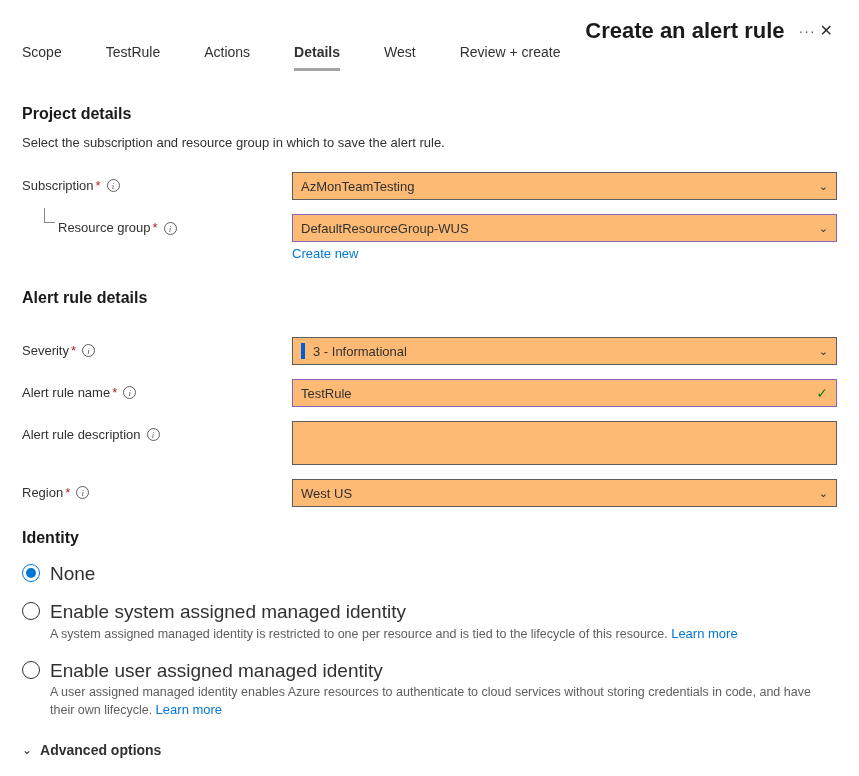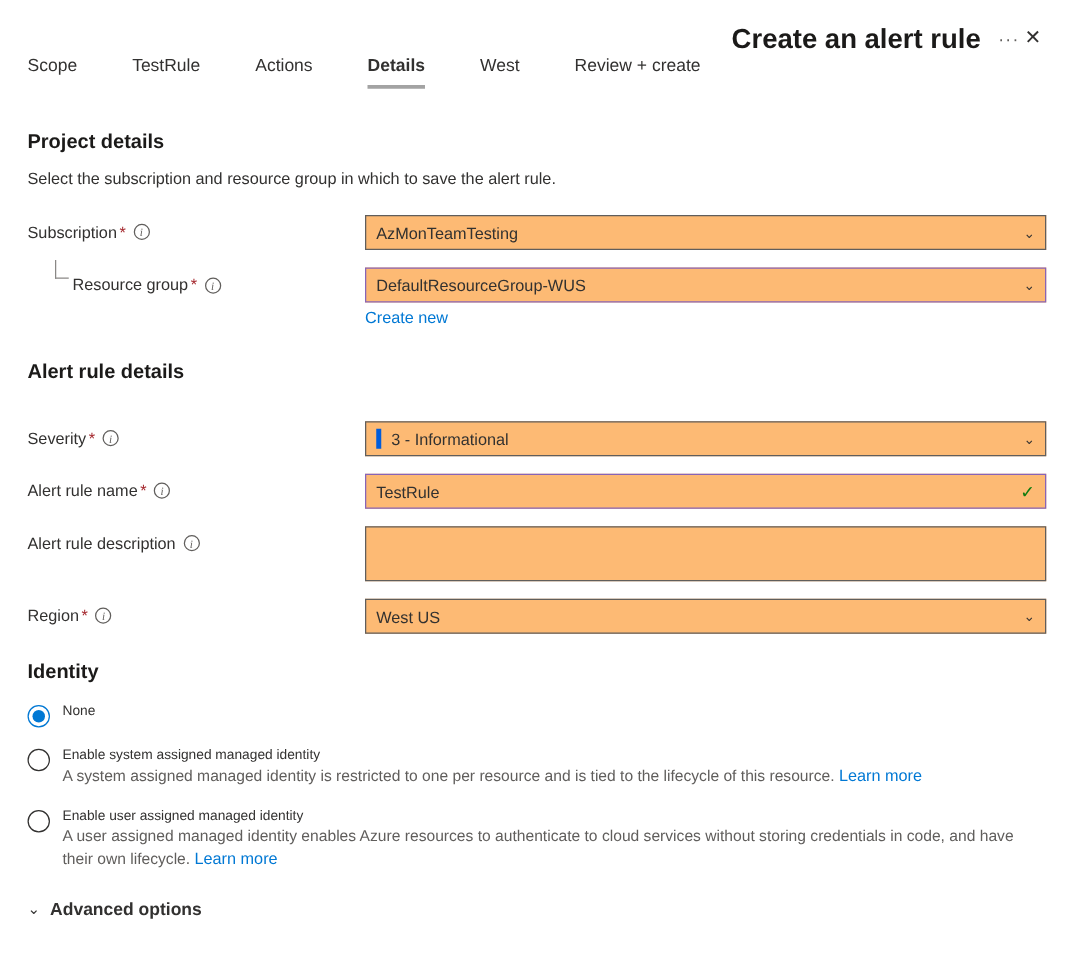--- a/index.html
+++ b/index.html
@@ -68,21 +68,21 @@
 .rg-sub { margin-left: 270px; margin-bottom: 28px; }
 
 .section-gap { margin-top: 22px; }
 
 .radio-group { margin-top: 16px; }
 .radio-row { display: flex; align-items: flex-start; gap: 10px; margin-bottom: 16px; }
 .radio { width: 18px; height: 18px; border: 1px solid #323130; border-radius: 50%; flex-shrink: 0; cursor: pointer; display:flex; align-items:center; justify-content:center; margin-top: 1px; }
 .radio.selected { border-color: #0078d4; }
 .radio.selected::after { content:""; width: 10px; height: 10px; background:#0078d4; border-radius:50%; }
 .radio-content { flex: 1; }
-.radio-label { font-size: 11px; color: #323130; }
+.radio-label { font-size: 19px; color: #323130; }
 .radio-desc { font-size: 12.5px; color: #605e5c; margin-top: 2px; line-height: 1.4; }
 
 .adv-row { display: flex; align-items: center; gap: 8px; margin-top: 22px; cursor: pointer; }
 .adv-chev { font-size: 12px; color: #323130; }
 .adv-label { font-size: 14px; font-weight: 600; }
 </style>
 </head>
 <body>
 
 <div class="header">

